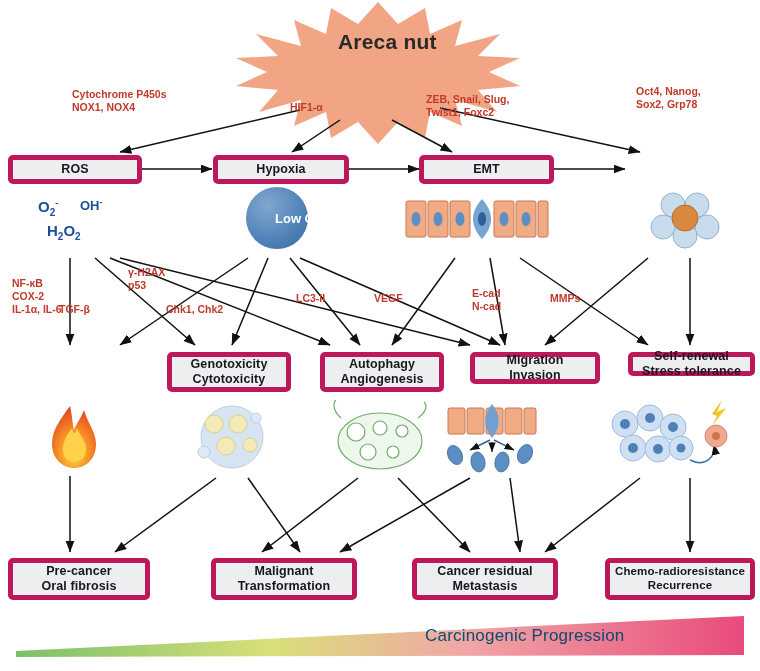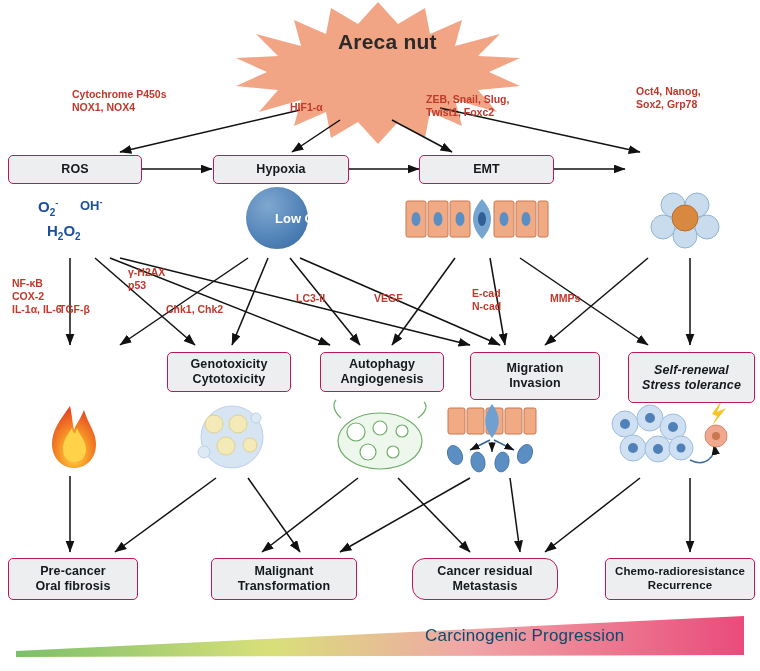--- a/index.html
+++ b/index.html
@@ -21,21 +21,21 @@
     position: absolute;
     left: 0;
     top: 0;
     width: 760px;
     height: 671px;
     pointer-events: none;
   }
   .node-box {
     position: absolute;
     box-sizing: border-box;
-    border: 1px solid #be185d;
+    border: 5px solid #be185d;
     border-radius: 5px;
     background: #eceef0;
     color: #15181c;
     font-size: 12.5px;
     font-weight: bold;
     display: flex;
     align-items: center;
     justify-content: center;
     text-align: center;
     line-height: 1.18;
@@ -326,34 +326,34 @@
   <div class="lbl" style="left:472px; top:287px;">E-cad
 N-cad</div>
   <div class="lbl" style="left:550px; top:292px;">MMPs</div>
 
   <div class="node-box" style="left:167px; top:352px; width:124px; height:40px;">
     <span><span>Genotoxicity</span><span class="l2">Cytotoxicity</span></span>
   </div>
   <div class="node-box" style="left:320px; top:352px; width:124px; height:40px;">
     <span><span>Autophagy</span><span class="l2">Angiogenesis</span></span>
   </div>
-  <div class="node-box" style="left:470px; top:352px; width:130px; height:48px;">
+  <div class="node-box" style="left:470px; top:352px; width:130px; height:32px;">
     <span><span>Migration</span><span class="l2">Invasion</span></span>
   </div>
-  <div class="node-box" style="left:628px; top:352px; width:127px; height:51px;font-style:italic;">
+  <div class="node-box" style="left:628px; top:352px; width:127px; height:24px;">
     <span><span>Self-renewal</span><span class="l2">Stress tolerance</span></span>
   </div>
 
-  <div class="node-box" style="left:8px; top:558px; width:130px; height:42px;">
+  <div class="node-box" style="left:8px; top:558px; width:142px; height:42px;">
     <span><span>Pre-cancer</span><span class="l2">Oral fibrosis</span></span>
   </div>
   <div class="node-box" style="left:211px; top:558px; width:146px; height:42px;">
     <span><span>Malignant</span><span class="l2">Transformation</span></span>
   </div>
-  <div class="node-box" style="left:412px; top:558px; width:146px; height:42px;border-radius:13px;">
+  <div class="node-box" style="left:412px; top:558px; width:146px; height:42px;">
     <span><span>Cancer residual</span><span class="l2">Metastasis</span></span>
   </div>
   <div class="node-box" style="left:605px; top:558px; width:150px; height:42px; font-size:11.5px;">
     <span><span>Chemo-radioresistance</span><span class="l2">Recurrence</span></span>
   </div>
 
   <div class="prog-text" style="left:425px; top:626px;">Carcinogenic Progression</div>
 
 </div>
 

